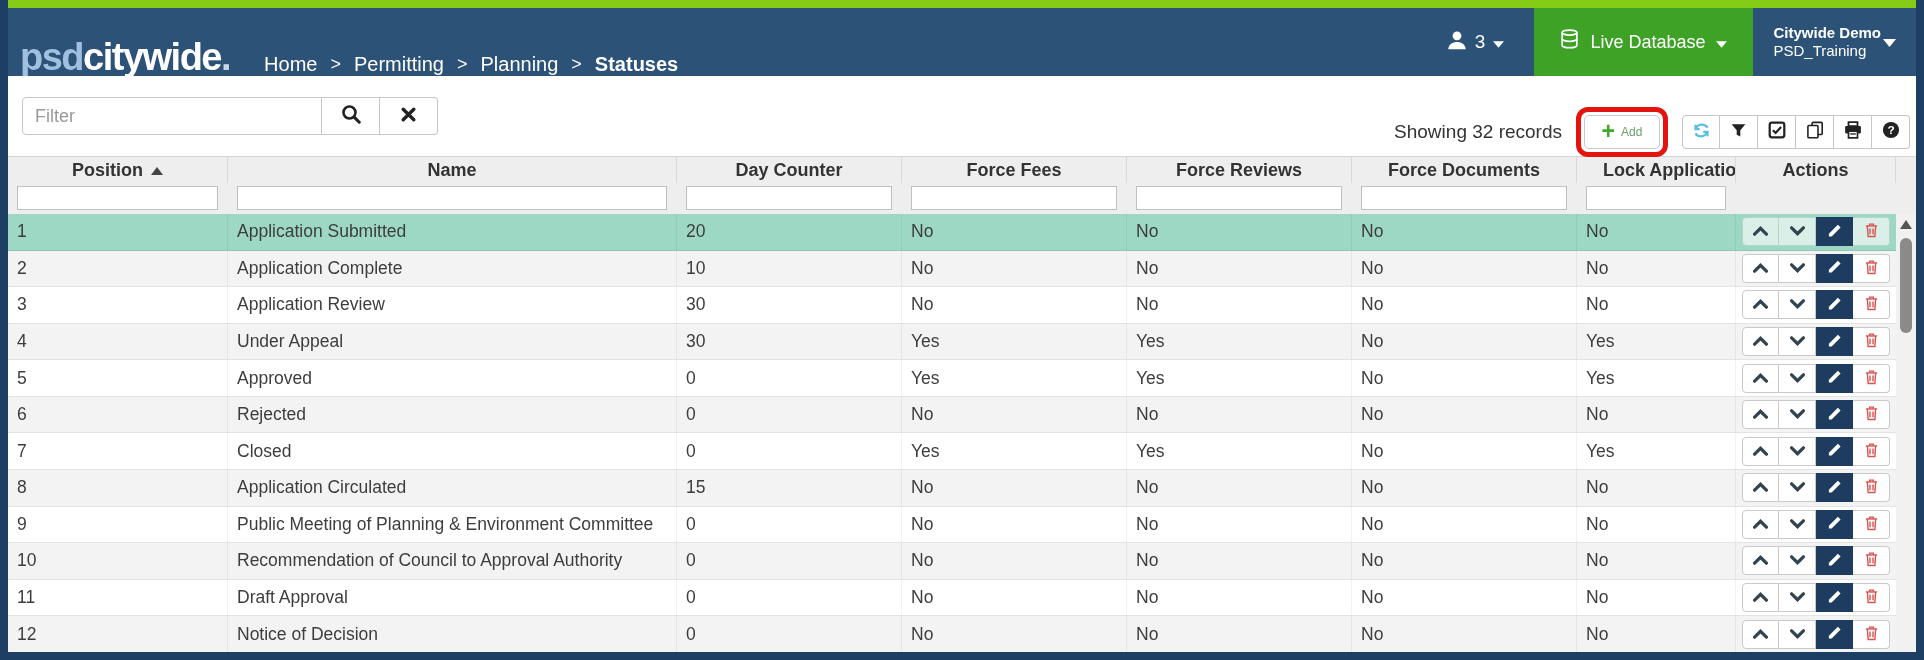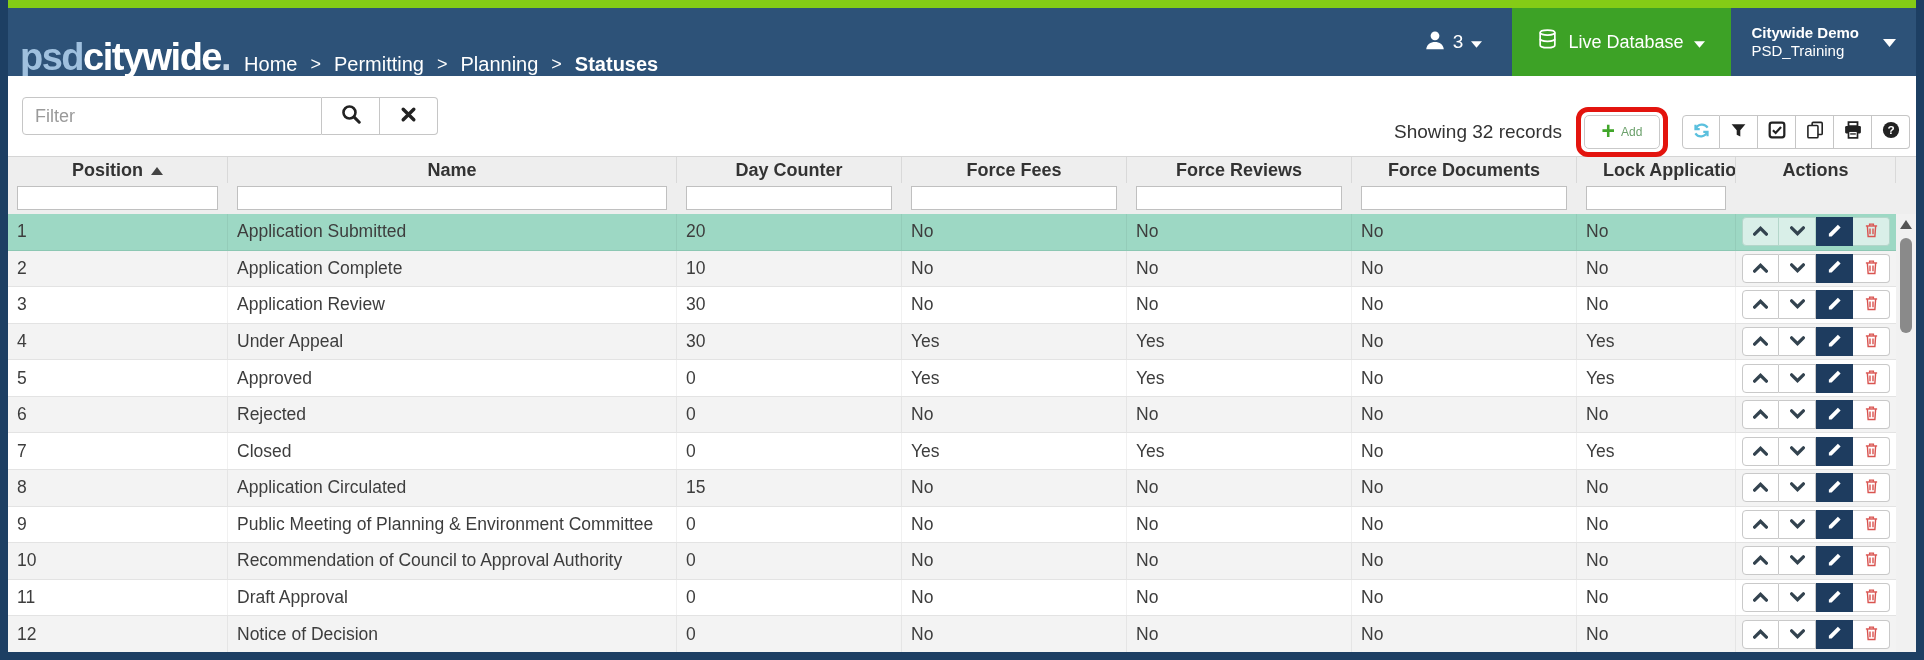--- a/index.html
+++ b/index.html
@@ -6,29 +6,29 @@
   html,body { background:#e8e8e8; }
   body { font-family:"Liberation Sans", sans-serif; }
   .frame { position:relative; width:1924px; height:660px; background:#fff;
            border:8px solid #1d3f63; border-top:none; overflow:hidden; }
 
   
   .navbar { height:76px; background:#2d5278; border-top:8px solid #84cc16;
             display:flex; align-items:flex-end; padding-left:12px; }
   .logo { font-size:38px; font-weight:700; letter-spacing:-1.5px; line-height:1; white-space:nowrap; }
   .logo .p1 { color:#9fc0de; } .logo .p2 { color:#ffffff; } .logo .dot { color:#c6d6e6; }
-  .breadcrumb { margin-left:14px; display:flex; align-items:center; gap:13px;
+  .breadcrumb { margin-left:34px; display:flex; align-items:center; gap:13px;
                 color:#fff; font-size:20px; }
   .bc-sep { font-size:18px; }
   .bc-item.last { font-weight:700; }
   .nav-right { margin-left:auto; display:flex; align-items:center; height:100%; }
   .user-area { display:flex; align-items:center; gap:8px; color:#fff; font-size:19px; margin-right:30px; cursor:pointer; }
   .db-button { height:100%; background:#3da226; color:#fff; font-size:18px;
                display:flex; align-items:center; gap:11px; padding:0 26px; cursor:pointer; }
-  .account { display:flex; align-items:center; gap:24px; color:#fff; padding:0 20px; cursor:pointer; }
+  .account { display:flex; align-items:center; gap:2px; color:#fff; padding:0 20px; cursor:pointer; }
   .account .lines { display:flex; flex-direction:column; line-height:1.2; }
   .account .name { font-weight:700; font-size:15px; }
   .account .org  { font-size:15px; }
   .caret { display:inline-block; }
 
   
   .toolbar { height:80px; background:#fff; display:flex; align-items:center; position:relative; }
   .filter-group { display:flex; height:38px; margin-left:14px; }
   .filter-input { width:300px; border:1px solid #c6c6c6; border-radius:4px 0 0 4px;
                   padding:0 12px; font-size:18px; color:#333; outline:none;

